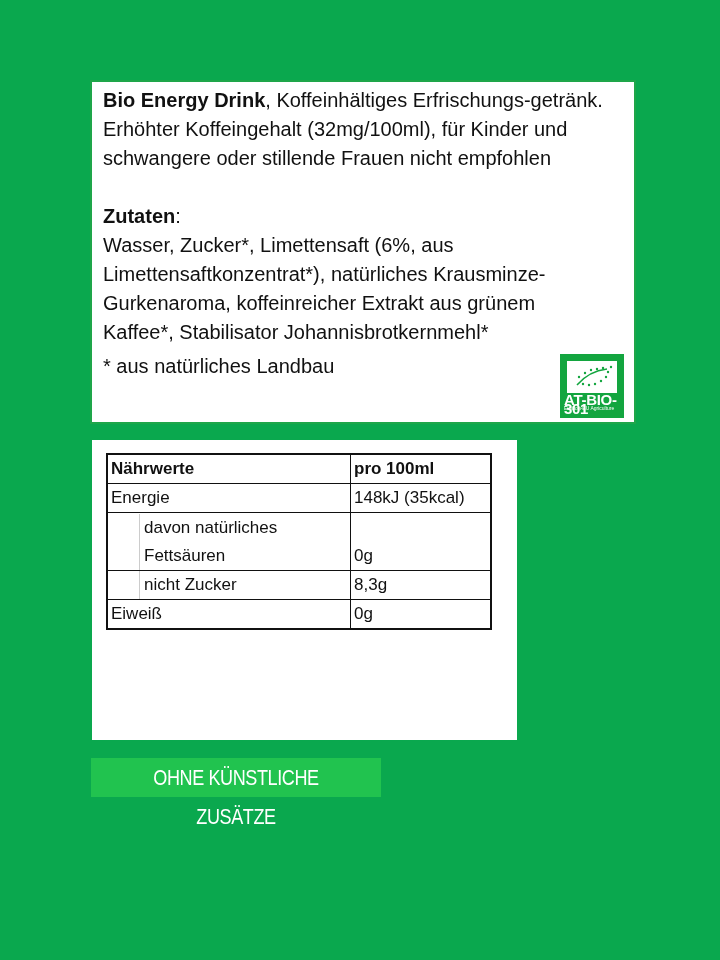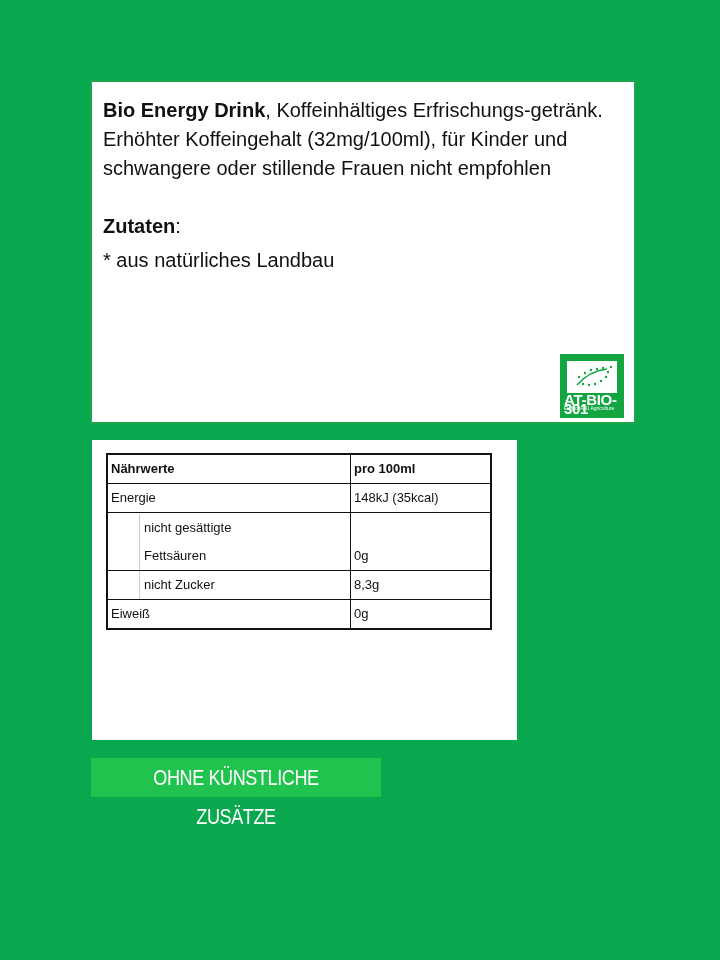--- a/index.html
+++ b/index.html
@@ -10,21 +10,21 @@
     overflow: hidden;
     font-family: "Liberation Sans", "DejaVu Sans", sans-serif;
   }
   .info-box {
     position: absolute;
     left: 90px; top: 80px;
     width: 546px; height: 344px;
     box-sizing: border-box;
     background: #ffffff;
     border: 2px solid #1ea64a;
-    padding: 14px 10px 0 11px;
+    padding: 4px 10px 0 11px;
     color: #111;
     font-size: 20px;
     line-height: 29px;
   }
   .info-box p { margin: 0; }
   .info-box b { font-weight: bold; }
   .spacer { height: 29px; }
   .footnote { margin-top: 5px !important; }
   .bio-logo {
     position: absolute;
@@ -53,21 +53,21 @@
     position: absolute;
     left: 92px; top: 440px;
     width: 425px; height: 300px;
     background: #ffffff;
   }
   table.nutrition {
     position: absolute;
     left: 14px; top: 13px;
     width: 386px;
     border-collapse: collapse;
-    font-size: 13px;
+    font-size: 17px;
     color: #111;
     border: 2px solid #111;
   }
   table.nutrition td {
     border: 1px solid #111;
     padding: 0 3px;
     height: 28px;
     vertical-align: middle;
     line-height: 28px;
   }
@@ -99,20 +99,21 @@
   }
   .banner span { display: inline-block; transform: scaleX(0.82); }
 </style>
 </head>
 <body>
 
 <div class="info-box">
   <p><b>Bio Energy Drink</b><span>, Koffeinhältiges Erfrischungs-getränk. Erhöhter Koffeingehalt (32mg/100ml), für Kinder und schwangere oder stillende Frauen nicht empfohlen</span></p>
   <div class="spacer"></div>
   <p><b>Zutaten</b><span>:</span></p>
+  <p style="width:460px">Wasser, Zucker*, Limettensaft (6%, aus Limettensaftkonzentrat*), natürliches Krausminze-Gurkenaroma, koffeinreicher Extrakt aus grünem Kaffee*, Stabilisator Johannisbrotkernmehl*</p>
   <p class="footnote">* aus natürliches Landbau</p>
 
   <div class="bio-logo">
     <div class="leaf">
       <svg width="50" height="32" viewBox="0 0 50 32">
         <path d="M10 24 Q22 10 40 8" stroke="#13a53f" stroke-width="1.5" fill="none"></path>
         <g fill="#13a53f">
           <circle cx="18" cy="12" r="1.2"></circle>
             <circle cx="24" cy="9" r="1.2"></circle>
           <circle cx="30" cy="8" r="1.2"></circle>
@@ -140,21 +141,21 @@
       <td>Nährwerte</td>
       <td class="val">pro 100ml</td>
     </tr>
     <tr>
       <td>Energie</td>
       <td class="val">148kJ (35kcal)</td>
     </tr>
     <tr class="two">
       <td class="indent">
         <span class="in" style="line-height:28px;">
-          <span>nicht gesättigte</span><br>
+          <span>davon natürliches</span><br>
           <span>Fettsäuren</span>
         </span>
       </td>
       <td class="val">0g</td>
     </tr>
     <tr>
       <td class="indent">
             <span class="in">nicht Zucker</span>
           </td>
       <td class="val">8,3g</td>

